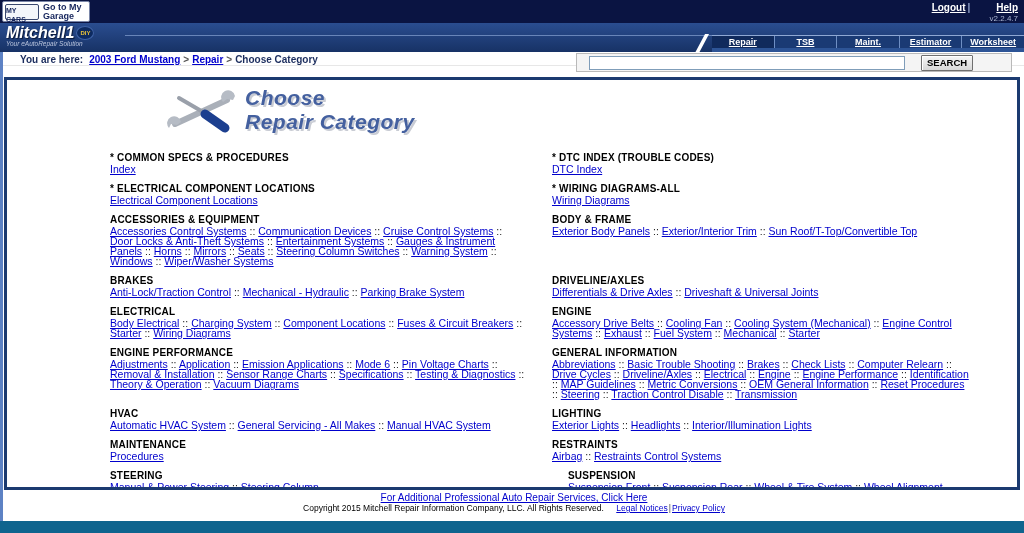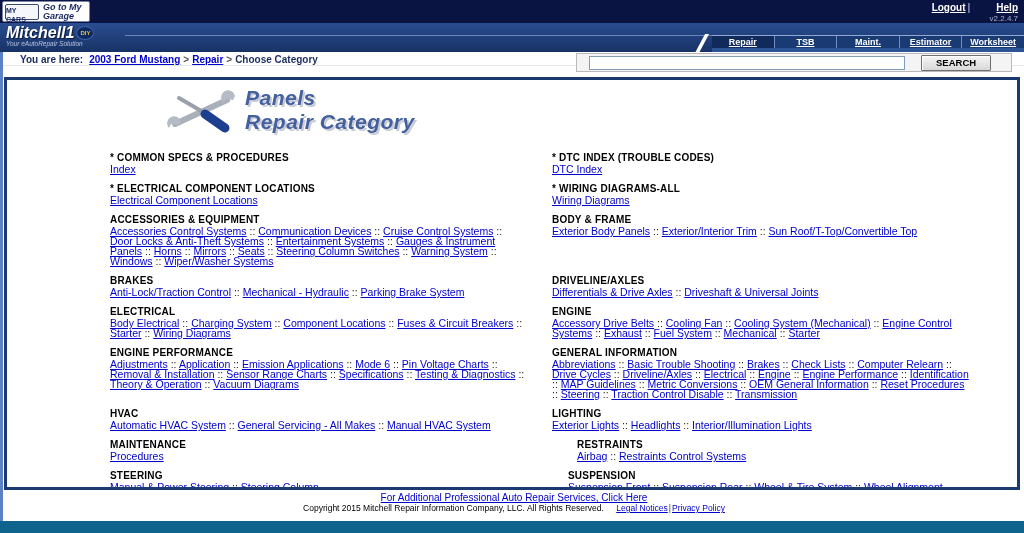--- a/index.html
+++ b/index.html
@@ -23,21 +23,21 @@
     background:#ffffff; border:1px solid #7a86a8; border-radius:2px;
     display:flex; align-items:center; padding:1px 4px 1px 2px; cursor:pointer; text-decoration:none;
   }
   .plate {
     width:34px; height:16px; border:1px solid #39476e; border-radius:2px;
     background:#f4f6fa; display:flex; flex-direction:column; align-items:center; margin-right:4px;
   }
   .plate-top { width:28px; height:3px; margin-top:1px; background:repeating-linear-gradient(90deg,#9aa6c0 0 2px,#e8ecf4 2px 4px); }
   .plate-text { font-size:7px; font-weight:bold; color:#16255c; letter-spacing:0; line-height:9px; }
   .garage-label {
-    font-size:9px; font-weight:bold; font-style:italic; color:#16255c; line-height:9px; width:42px;
+    font-size:9px; font-weight:bold; color:#16255c; line-height:9px; width:42px;
   }
   .top-right { position:absolute; right:6px; top:2px; text-align:right; }
   .top-links { font-size:10px; font-weight:bold; }
   .top-links a { color:#ffffff; text-decoration:underline; cursor:pointer;margin-left:24px; }
   .top-links .sep { color:#8fa0c8; margin:0 2px; }
   .version { font-size:8px; color:#aab4d0; margin-top:1px; }
 
   
   .logobar {
     height:29px; background:linear-gradient(#2a4d90,#173265); position:relative; z-index:9;
@@ -91,21 +91,21 @@
   .search-box {
     position:absolute; top:53px; right:12px; width:436px; height:19px; z-index:8;
     background:#f4f4f4; border:1px solid #b9b9b9;
     display:flex; align-items:center; padding:0 4px 0 12px;
   }
   .search-box input {
     width:316px; height:14px; border:1px solid #7f9db9; font-size:10px; padding:0 2px;
     font-family:"Liberation Sans", sans-serif;
   }
   .search-btn {
-    margin-left:16px; height:16px; padding:0 14px; font-size:9.5px; font-weight:bold; color:#000;
+    margin-left:16px; height:16px; padding:0 5px; font-size:9.5px; font-weight:bold; color:#000;
     background:linear-gradient(#f6f6f6,#d8d8d8); border:1px solid #6f6f6f;
     border-radius:1px; box-shadow:inset 1px 1px 0 #ffffff; cursor:pointer;
     font-family:"Liberation Sans", sans-serif;
   }
 
   
   .content {
     position:absolute; left:4px; right:4px; top:77px; height:413px;
     background:#ffffff; border:3px solid #1b3a70; z-index:4; overflow:hidden;
   }
@@ -199,21 +199,21 @@
       <path d="M4 40 a7 7 0 1 1 12 -6 l-4 3 -6 -1 z" fill="#b6bcc5"></path>
       <path d="M70 8 a7 7 0 1 0 -12 6 l4 -3 6 1 z" fill="#b6bcc5"></path>
       <g stroke="#9aa0aa" stroke-width="4" stroke-linecap="round" fill="none">
         <line x1="14" y1="10" x2="38" y2="24"></line>
       </g>
       <g stroke="#1c3f8f" stroke-width="9" stroke-linecap="round" fill="none">
         <line x1="40" y1="26" x2="60" y2="40"></line>
       </g>
     </svg>
     <div class="page-title">
-      <div>Panels</div>
+      <div>Choose</div>
       <div>Repair Category</div>
     </div>
   </div>
   <div class="cols" id="category-grid">
       <div class="section" style="grid-area: 1 / 1;">
         <div class="sec-head">* COMMON SPECS &amp; PROCEDURES</div>
         <div class="sec-links"><a class="cat-link">Index</a></div>
       </div>
       <div class="section" style="grid-area: 2 / 1;">
         <div class="sec-head">* ELECTRICAL COMPONENT LOCATIONS</div>
@@ -268,21 +268,21 @@
         <div class="sec-links"><a class="cat-link">Accessory Drive Belts</a><span class="lsep"> :: </span><a class="cat-link">Cooling Fan</a><span class="lsep"> :: </span><a class="cat-link">Cooling System (Mechanical)</a><span class="lsep"> :: </span><a class="cat-link">Engine Control Systems</a><span class="lsep"> :: </span><a class="cat-link">Exhaust</a><span class="lsep"> :: </span><a class="cat-link">Fuel System</a><span class="lsep"> :: </span><a class="cat-link">Mechanical</a><span class="lsep"> :: </span><a class="cat-link">Starter</a></div>
       </div>
       <div class="section" style="grid-area: 6 / 3;">
         <div class="sec-head">GENERAL INFORMATION</div>
         <div class="sec-links"><a class="cat-link">Abbreviations</a><span class="lsep"> :: </span><a class="cat-link">Basic Trouble Shooting</a><span class="lsep"> :: </span><a class="cat-link">Brakes</a><span class="lsep"> :: </span><a class="cat-link">Check Lists</a><span class="lsep"> :: </span><a class="cat-link">Computer Relearn</a><span class="lsep"> :: </span><a class="cat-link">Drive Cycles</a><span class="lsep"> :: </span><a class="cat-link">Driveline/Axles</a><span class="lsep"> :: </span><a class="cat-link">Electrical</a><span class="lsep"> :: </span><a class="cat-link">Engine</a><span class="lsep"> :: </span><a class="cat-link">Engine Performance</a><span class="lsep"> :: </span><a class="cat-link">Identification</a><span class="lsep"> :: </span><a class="cat-link">MAP Guidelines</a><span class="lsep"> :: </span><a class="cat-link">Metric Conversions</a><span class="lsep"> :: </span><a class="cat-link">OEM General Information</a><span class="lsep"> :: </span><a class="cat-link">Reset Procedures</a><span class="lsep"> :: </span><a class="cat-link">Steering</a><span class="lsep"> :: </span><a class="cat-link">Traction Control Disable</a><span class="lsep"> :: </span><a class="cat-link">Transmission</a></div>
       </div>
       <div class="section" style="grid-area: 7 / 3;">
         <div class="sec-head">LIGHTING</div>
         <div class="sec-links"><a class="cat-link">Exterior Lights</a><span class="lsep"> :: </span><a class="cat-link">Headlights</a><span class="lsep"> :: </span><a class="cat-link">Interior/Illumination Lights</a></div>
       </div>
-      <div class="section" style="grid-area: 8 / 3; margin-left: 25px;">
+      <div class="section" style="grid-area: 8 / 3;">
         <div class="sec-head">RESTRAINTS</div>
         <div class="sec-links"><a class="cat-link">Airbag</a><span class="lsep"> :: </span><a class="cat-link">Restraints Control Systems</a></div>
       </div>
       <div class="section" style="grid-area: 9 / 3; margin-left: 16px;">
         <div class="sec-head">SUSPENSION</div>
         <div class="sec-links"><a class="cat-link">Suspension Front</a><span class="lsep"> :: </span><a class="cat-link">Suspension Rear</a><span class="lsep"> :: </span><a class="cat-link">Wheel &amp; Tire System</a><span class="lsep"> :: </span><a class="cat-link">Wheel Alignment</a></div>
       </div>
     </div>
 </div>
 

